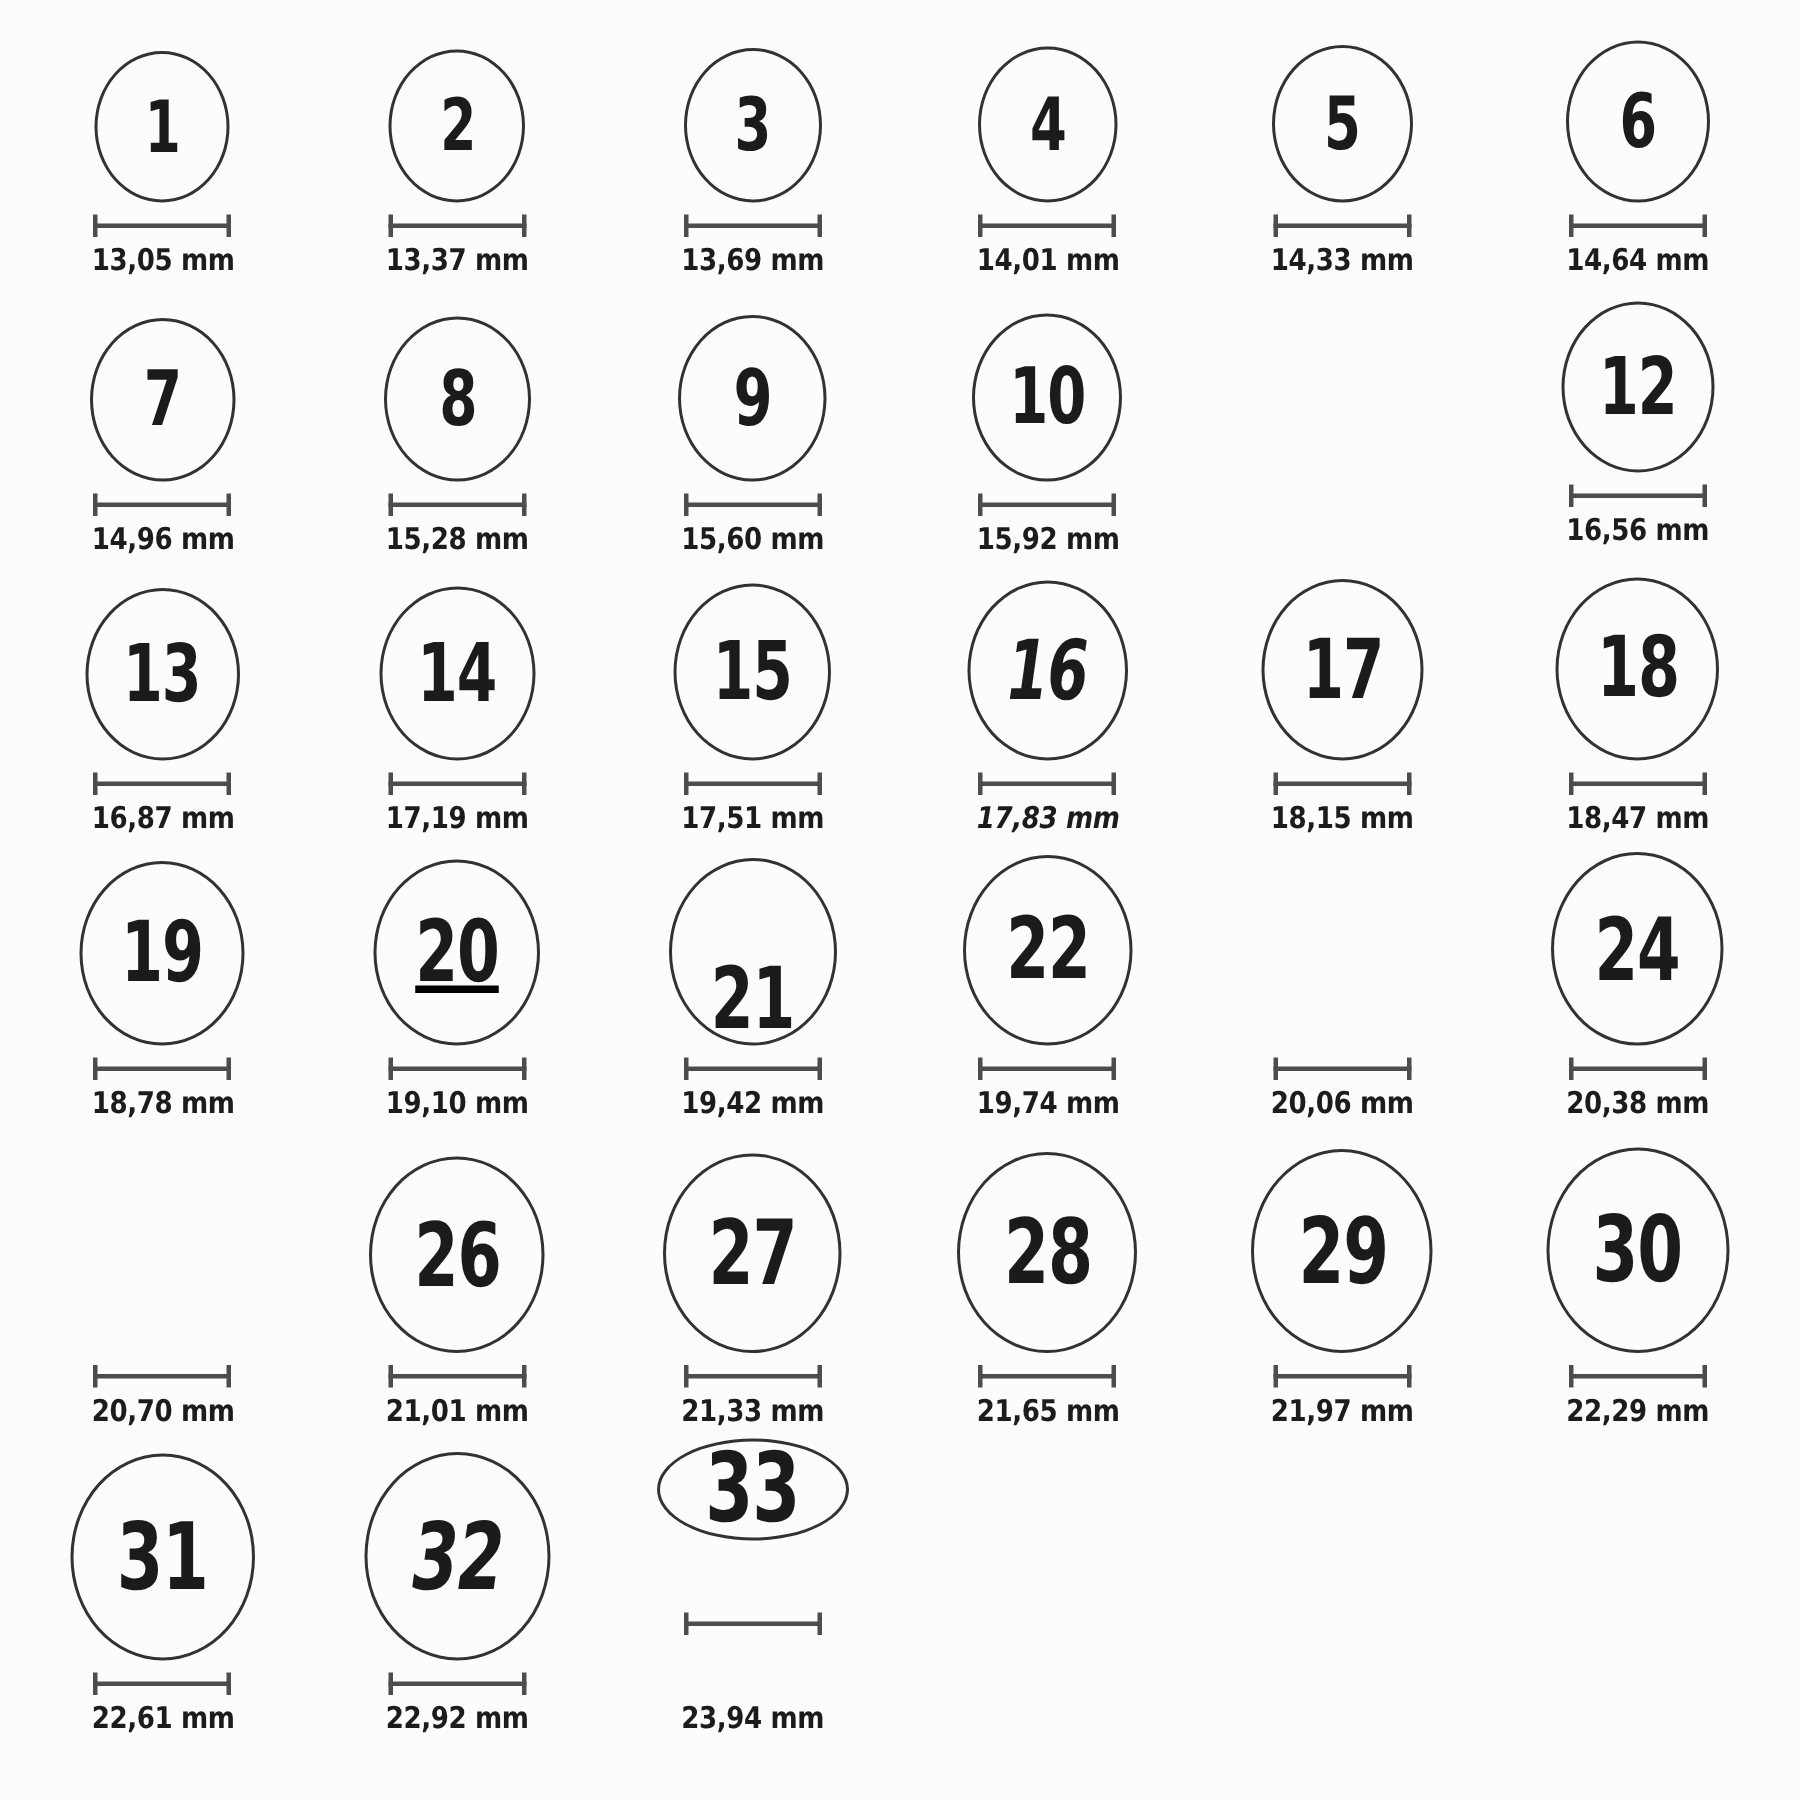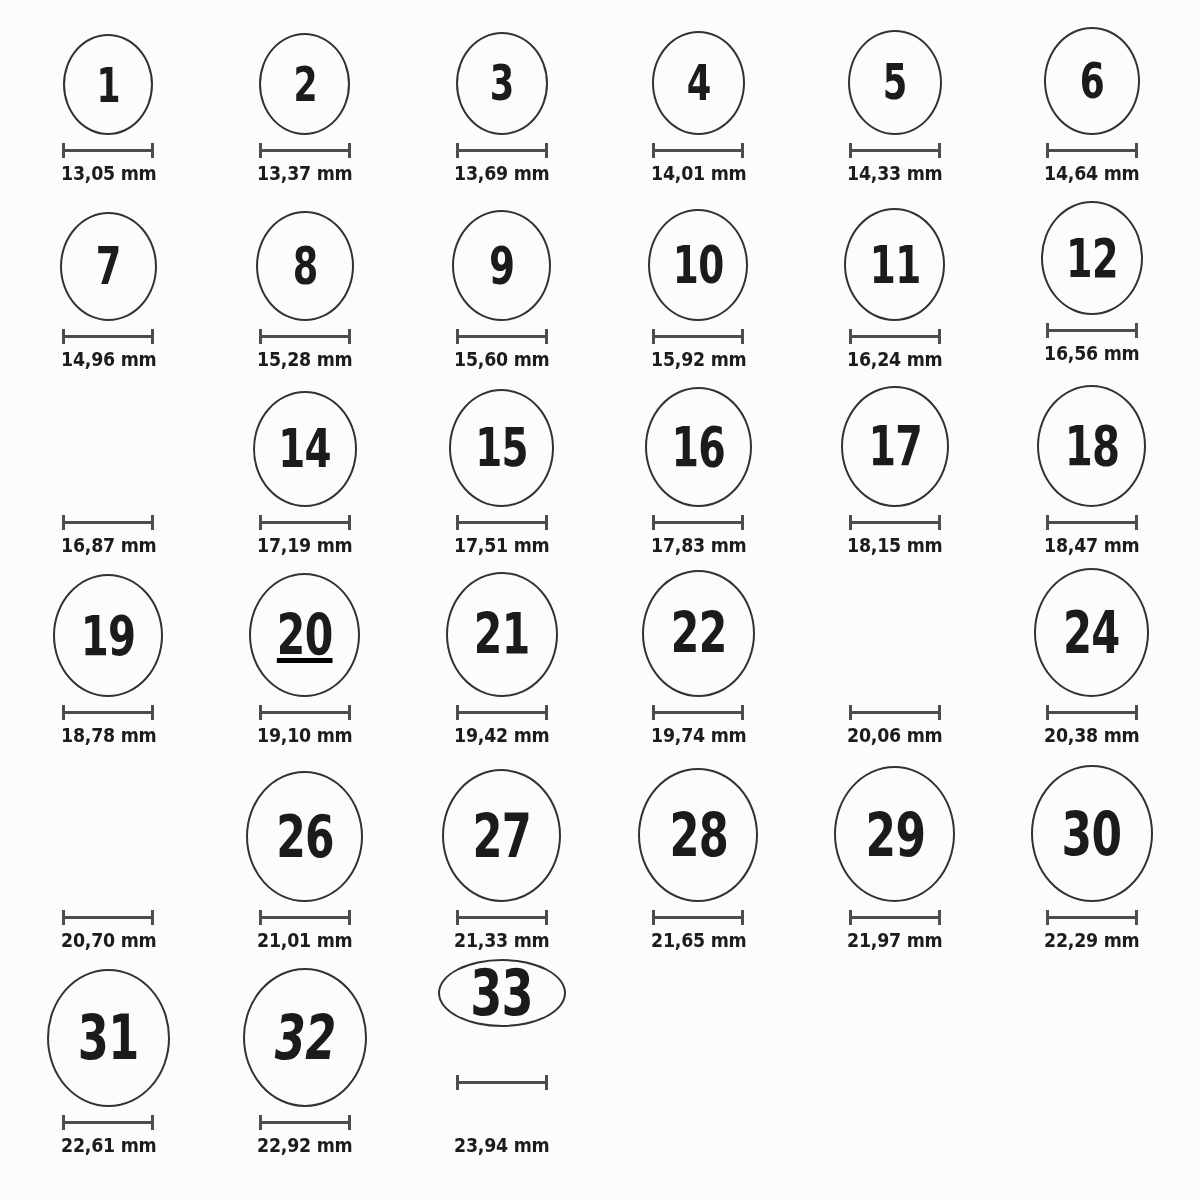--- a/index.html
+++ b/index.html
@@ -195,45 +195,37 @@
       <span class="size-number" style="font-size: 52px;">10</span>
     </div>
     <div class="measure-line">
       <span class="measure-tick left"></span>
       <span class="measure-bar"></span>
       <span class="measure-tick right"></span>
     </div>
     <span class="size-label">15,92 mm</span>
   </div>
 
-  <div class="size-item" style="grid-area: 2 / 5;">
-    <div class="size-circle" style="width: 101px; height: 113px;">
-      <span class="size-number" style="font-size: 52px;">11</span>
-    </div>
-    <div class="measure-line">
-      <span class="measure-tick left"></span>
-      <span class="measure-bar"></span>
-      <span class="measure-tick right"></span>
-    </div>
-    <span class="size-label">16,24 mm</span>
-  </div>
 
   <div class="size-item" style="grid-area: 2 / 6; justify-content: center;">
     <div class="size-circle" style="width: 102px; height: 114px;">
       <span class="size-number" style="font-size: 53px;">12</span>
     </div>
     <div class="measure-line">
       <span class="measure-tick left"></span>
       <span class="measure-bar"></span>
       <span class="measure-tick right"></span>
     </div>
     <span class="size-label">16,56 mm</span>
   </div>
 
   <div class="size-item" style="grid-area: 3 / 1;">
+    <div class="size-circle" style="width: 103px; height: 115px;">
+      <span class="size-number" style="font-size: 53px;">13</span>
+    </div>
     <div class="measure-line">
       <span class="measure-tick left"></span>
       <span class="measure-bar"></span>
       <span class="measure-tick right"></span>
     </div>
     <span class="size-label">16,87 mm</span>
   </div>
 
   <div class="size-item" style="grid-area: 3 / 2;">
     <div class="size-circle" style="width: 104px; height: 116px;">
@@ -252,21 +244,21 @@
       <span class="size-number" style="font-size: 54px;">15</span>
     </div>
     <div class="measure-line">
       <span class="measure-tick left"></span>
       <span class="measure-bar"></span>
       <span class="measure-tick right"></span>
     </div>
     <span class="size-label">17,51 mm</span>
   </div>
 
-  <div class="size-item" style="grid-area: 3 / 4;">
+  <div class="size-item" style="grid-area: 3 / 4; font-style: italic;">
     <div class="size-circle" style="width: 107px; height: 120px;">
       <span class="size-number" style="font-size: 55px;">16</span>
     </div>
     <div class="measure-line">
       <span class="measure-tick left"></span>
       <span class="measure-bar"></span>
       <span class="measure-tick right"></span>
     </div>
     <span class="size-label">17,83 mm</span>
   </div>
@@ -313,21 +305,21 @@
     </div>
     <div class="measure-line">
       <span class="measure-tick left"></span>
       <span class="measure-bar"></span>
       <span class="measure-tick right"></span>
     </div>
     <span class="size-label">19,10 mm</span>
   </div>
 
   <div class="size-item" style="grid-area: 4 / 3;">
-    <div class="size-circle" style="width: 112px; height: 125px;">
+    <div class="size-circle" style="width: 112px; height: 125px; align-items: flex-end;">
       <span class="size-number" style="font-size: 57px;">21</span>
     </div>
     <div class="measure-line">
       <span class="measure-tick left"></span>
       <span class="measure-bar"></span>
       <span class="measure-tick right"></span>
     </div>
     <span class="size-label">19,42 mm</span>
   </div>
 

